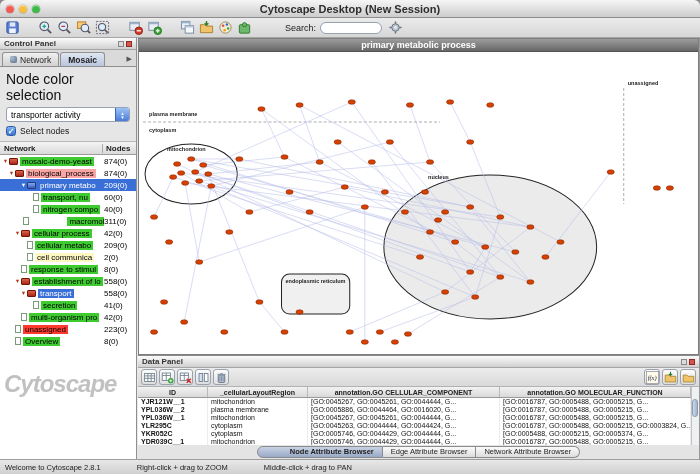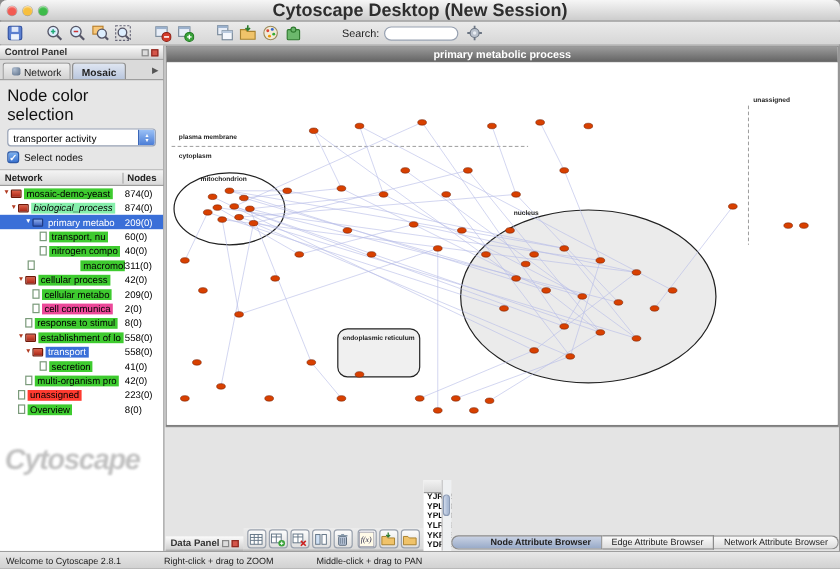--- a/index.html
+++ b/index.html
@@ -5,21 +5,21 @@
   html,body{margin:0;padding:0;background:#8a8a8a;}
   body{width:700px;height:474px;font-family:"Liberation Sans",sans-serif;-webkit-font-smoothing:antialiased;}
   *{box-sizing:border-box;}
   .window{position:relative;width:700px;height:474px;background:#e8e8e8;border-radius:6px 6px 0 0;overflow:hidden;box-shadow:inset 0 0 0 1px rgba(0,0,0,.35);}
 
   
   .titlebar{height:18px;background:linear-gradient(#f6f6f6,#cccccc);border-bottom:1px solid #8e8e8e;position:relative;display:flex;align-items:center;padding:0 6px;}
   .traffic{display:flex;gap:5px;z-index:2;}
   .tl{width:8px;height:8px;border-radius:50%;display:inline-block;box-shadow:inset 0 1px 1px rgba(255,255,255,.6),0 0 0 .5px rgba(0,0,0,.25);}
   .tl.red{background:#f25a52;} .tl.yellow{background:#f7bf3e;} .tl.green{background:#3dbb49;}
-  .win-title{position:absolute;left:0;right:0;text-align:center;font-size:15px;font-weight:bold;color:#2e2e2e;}
+  .win-title{position:absolute;left:0;right:0;text-align:center;font-size:11px;font-weight:bold;color:#2e2e2e;}
 
   
   .toolbar{height:20px;background:linear-gradient(#ebebeb,#d6d6d6);border-bottom:1px solid #a6a6a6;display:flex;align-items:center;padding:0 3px;}
   .tb-icons{display:flex;align-items:center;gap:1px;}
   .tb-btn{width:18px;height:18px;padding:1px;border:none;background:transparent;display:flex;align-items:center;justify-content:center;}
   .tb-btn svg{width:15px;height:15px;}
   .tb-btn.gap{margin-left:14px;}
   .search-area{display:flex;align-items:center;gap:4px;margin-left:32px;}
   .search-label{font-size:9px;color:#222;}
   .search-input{width:62px;height:12px;font-size:8px;border:1px solid #97a1b1;border-radius:7px;padding:0 5px;background:#fff;outline:none;}
@@ -64,21 +64,21 @@
   .watermark{position:absolute;left:4px;top:215px;font-size:24px;font-weight:bold;font-style:italic;color:#8f8f8f;opacity:.55;filter:blur(.7px);letter-spacing:-1px;pointer-events:none;}
 
   
   .right-col{flex:1;display:flex;flex-direction:column;min-width:0;}
   .view-frame{height:317px;display:flex;flex-direction:column;border:1px solid #7e7e7e;margin:0 1px;background:#fff;flex:none;}
   .view-title{height:13px;background:linear-gradient(#9c9c9c,#666666);color:#fff;font-size:9px;font-weight:bold;display:flex;align-items:center;justify-content:center;border-bottom:1px solid #555;flex:none;text-align:center;}
   .canvas-wrap{flex:1;position:relative;background:#fff;overflow:hidden;}
   .canvas-wrap svg{position:absolute;left:0;top:0;width:100%;height:100%;display:block;}
 
   
-  .data-panel{flex:1;display:flex;flex-direction:row;border-top:1px solid #8a8a8a;background:#e4e4e4;min-height:0;margin:0 1px;align-items:flex-end;}
+  .data-panel{flex:1;display:flex;flex-direction:column;border-top:1px solid #8a8a8a;background:#e4e4e4;min-height:0;margin:0 1px;}
   .dp-toolbar{height:19px;display:flex;align-items:center;gap:2px;padding:0 3px;background:linear-gradient(#ececec,#d9d9d9);border-bottom:1px solid #b2b2b2;flex:none;}
   .dp-btn{width:16px;height:16px;border:1px solid #9aa2ae;border-radius:3px;background:linear-gradient(#fcfcfc,#dfdfdf);padding:0;display:flex;align-items:center;justify-content:center;}
   .dp-btn svg{width:13px;height:13px;}
   .dp-spacer{flex:1;}
   .dp-table{flex:1;background:#fff;position:relative;overflow:hidden;}
   .dp-thead{display:grid;grid-template-columns:70px 100px 192px 1fr;height:11px;background:linear-gradient(#f2f2f2,#d9d9d9);border-bottom:1px solid #9a9a9a;margin-right:8px;}
   .dp-th{font-weight:bold;text-align:center;font-size:7px;border-right:1px solid #b9b9b9;overflow:hidden;white-space:nowrap;line-height:11px;color:#222;}
   .dp-row{display:grid;grid-template-columns:70px 100px 192px 1fr;height:8px;line-height:8px;margin-right:8px;}
   .dp-td{padding-left:3px;border-right:1px solid #ececec;white-space:nowrap;overflow:hidden;font-size:7px;color:#111;}
   .dp-td.id-cell{font-weight:bold;}
@@ -250,21 +250,21 @@
             <span class="indent" style="width: 0px;"></span>
             <span class="expander">▼</span>
             <span class="titem-icon folder red"></span>
             <span class="tree-label" style="background: rgb(62, 203, 47);">mosaic-demo-yeast</span>
             <span class="tree-count">874(0)</span>
           </div>
           <div class="tree-row">
             <span class="indent" style="width: 6px;"></span>
             <span class="expander">▼</span>
             <span class="titem-icon folder red"></span>
-            <span class="tree-label" style="background: #86efac; font-style: italic;">biological_process</span>
+            <span class="tree-label" style="background: #fca5a5;">biological_process</span>
             <span class="tree-count">874(0)</span>
           </div>
           <div class="tree-row selected">
             <span class="indent" style="width: 18px;"></span>
             <span class="expander">▼</span>
             <span class="titem-icon folder blue"></span>
             <span class="tree-label">primary metabo</span>
             <span class="tree-count">209(0)</span>
           </div>
           <div class="tree-row">
@@ -299,21 +299,21 @@
             <span class="indent" style="width: 18px;"></span>
             <span class="expander"></span>
             <span class="titem-icon doc"></span>
             <span class="tree-label" style="background: rgb(62, 203, 47);">cellular metabo</span>
             <span class="tree-count">209(0)</span>
           </div>
           <div class="tree-row">
             <span class="indent" style="width: 18px;"></span>
             <span class="expander"></span>
             <span class="titem-icon doc"></span>
-            <span class="tree-label" style="background: #ec4899;">cell communica</span>
+            <span class="tree-label" style="background: #fef9c3;">cell communica</span>
             <span class="tree-count">2(0)</span>
           </div>
           <div class="tree-row">
             <span class="indent" style="width: 12px;"></span>
             <span class="expander"></span>
             <span class="titem-icon doc"></span>
             <span class="tree-label" style="background: rgb(62, 203, 47);">response to stimul</span>
             <span class="tree-count">8(0)</span>
           </div>
           <div class="tree-row">

